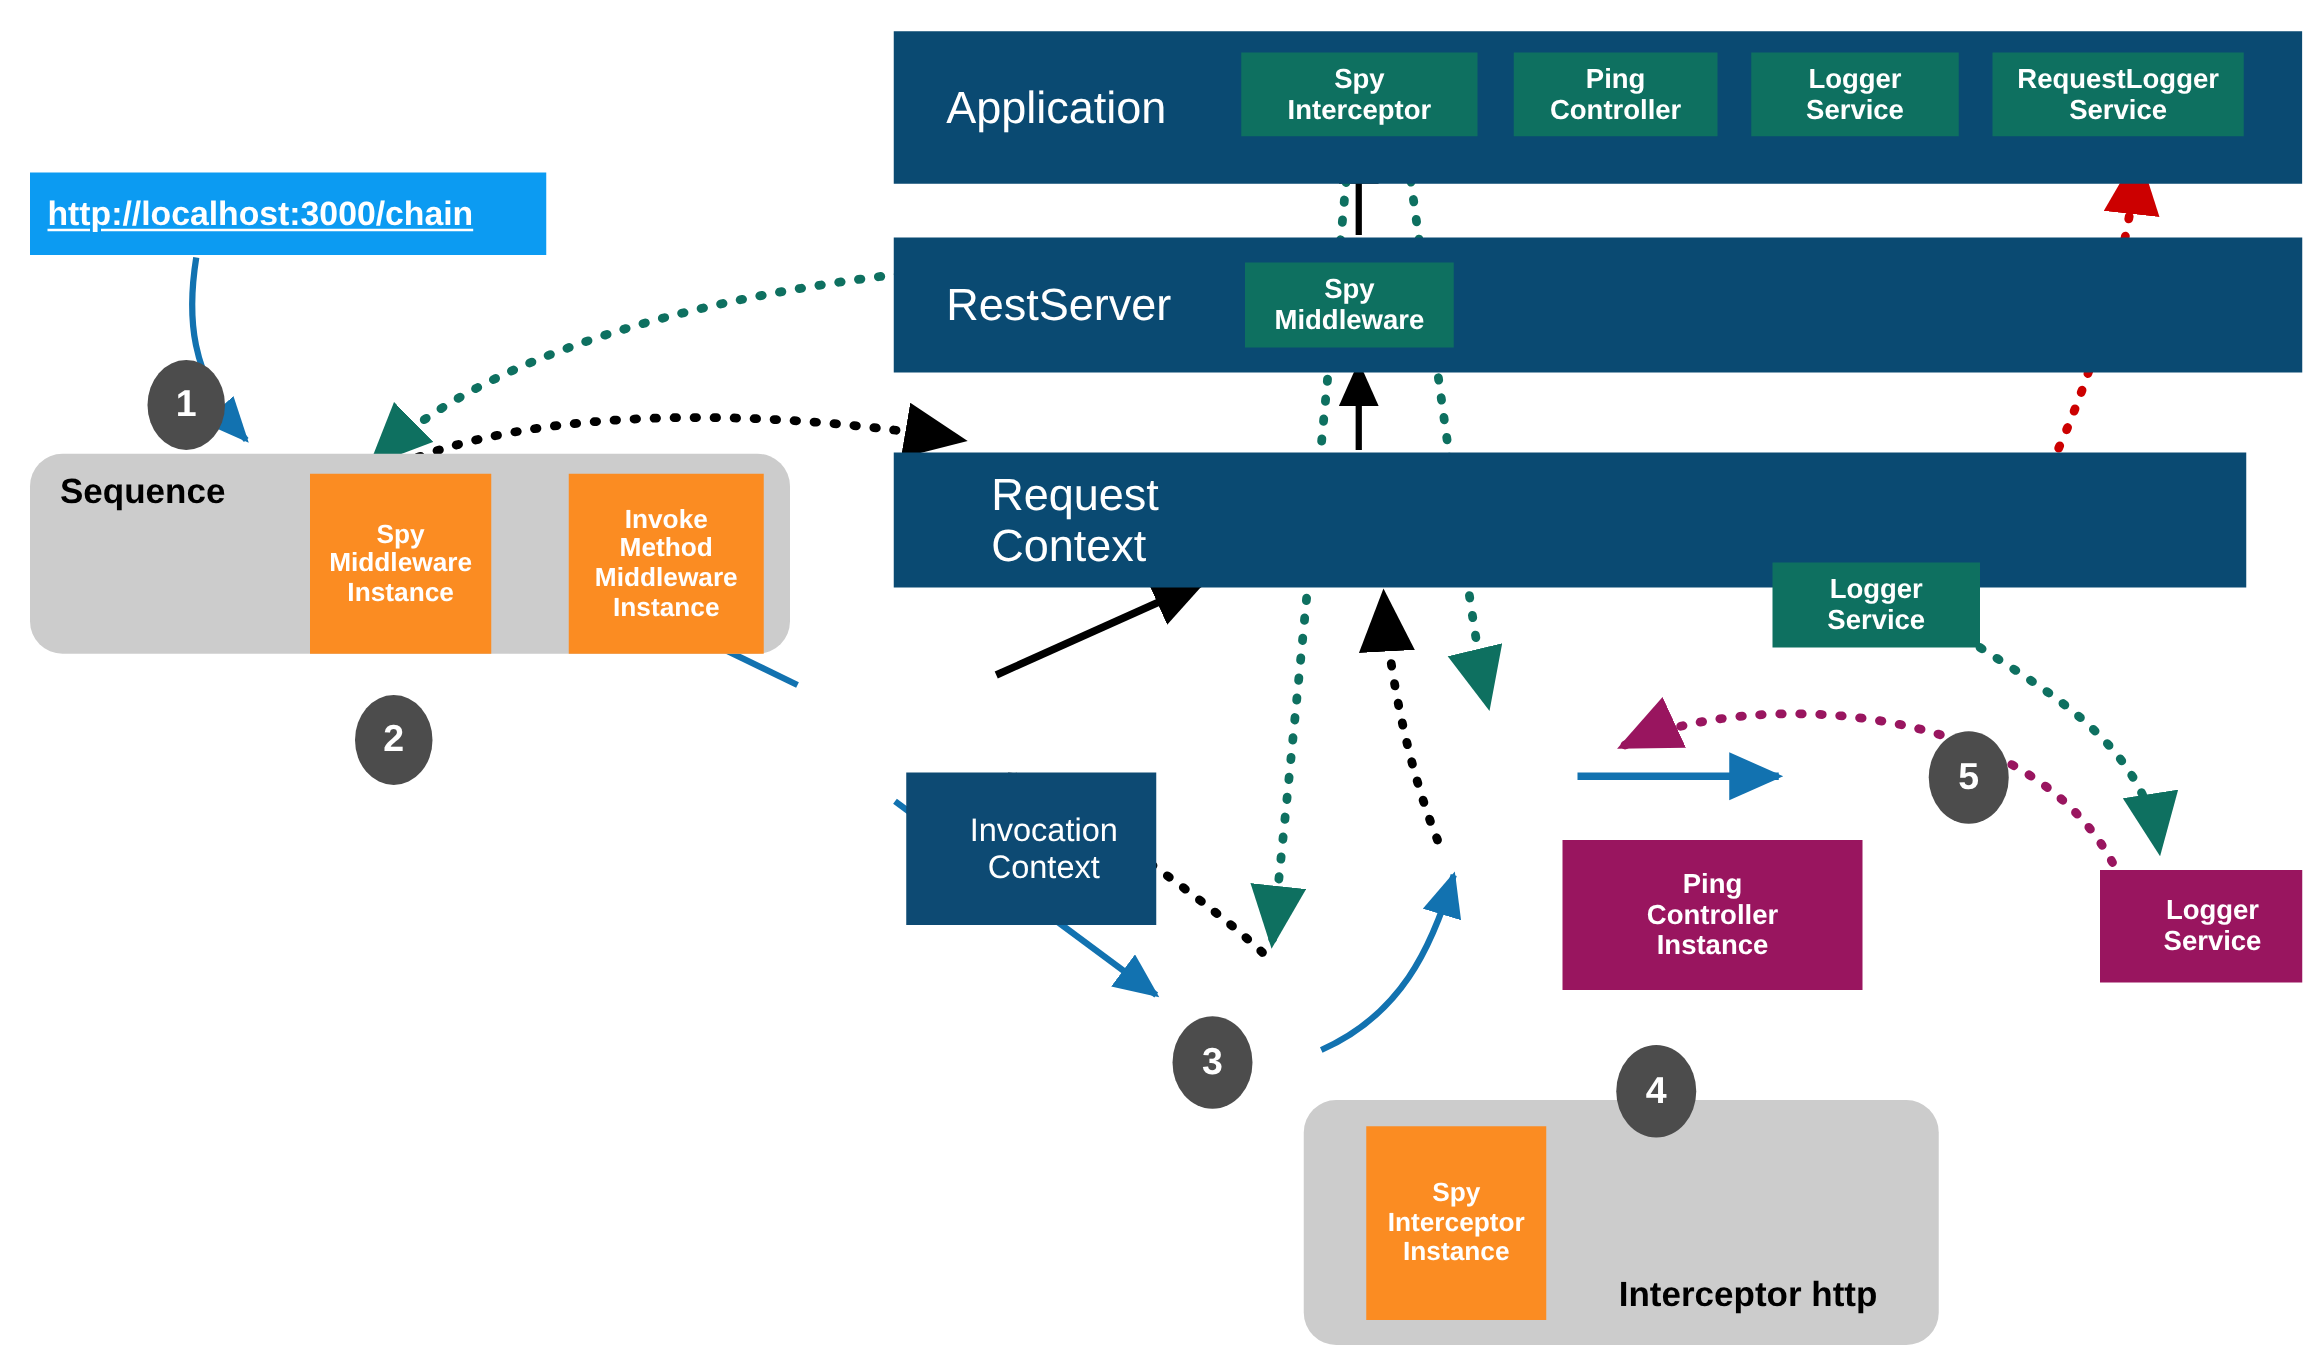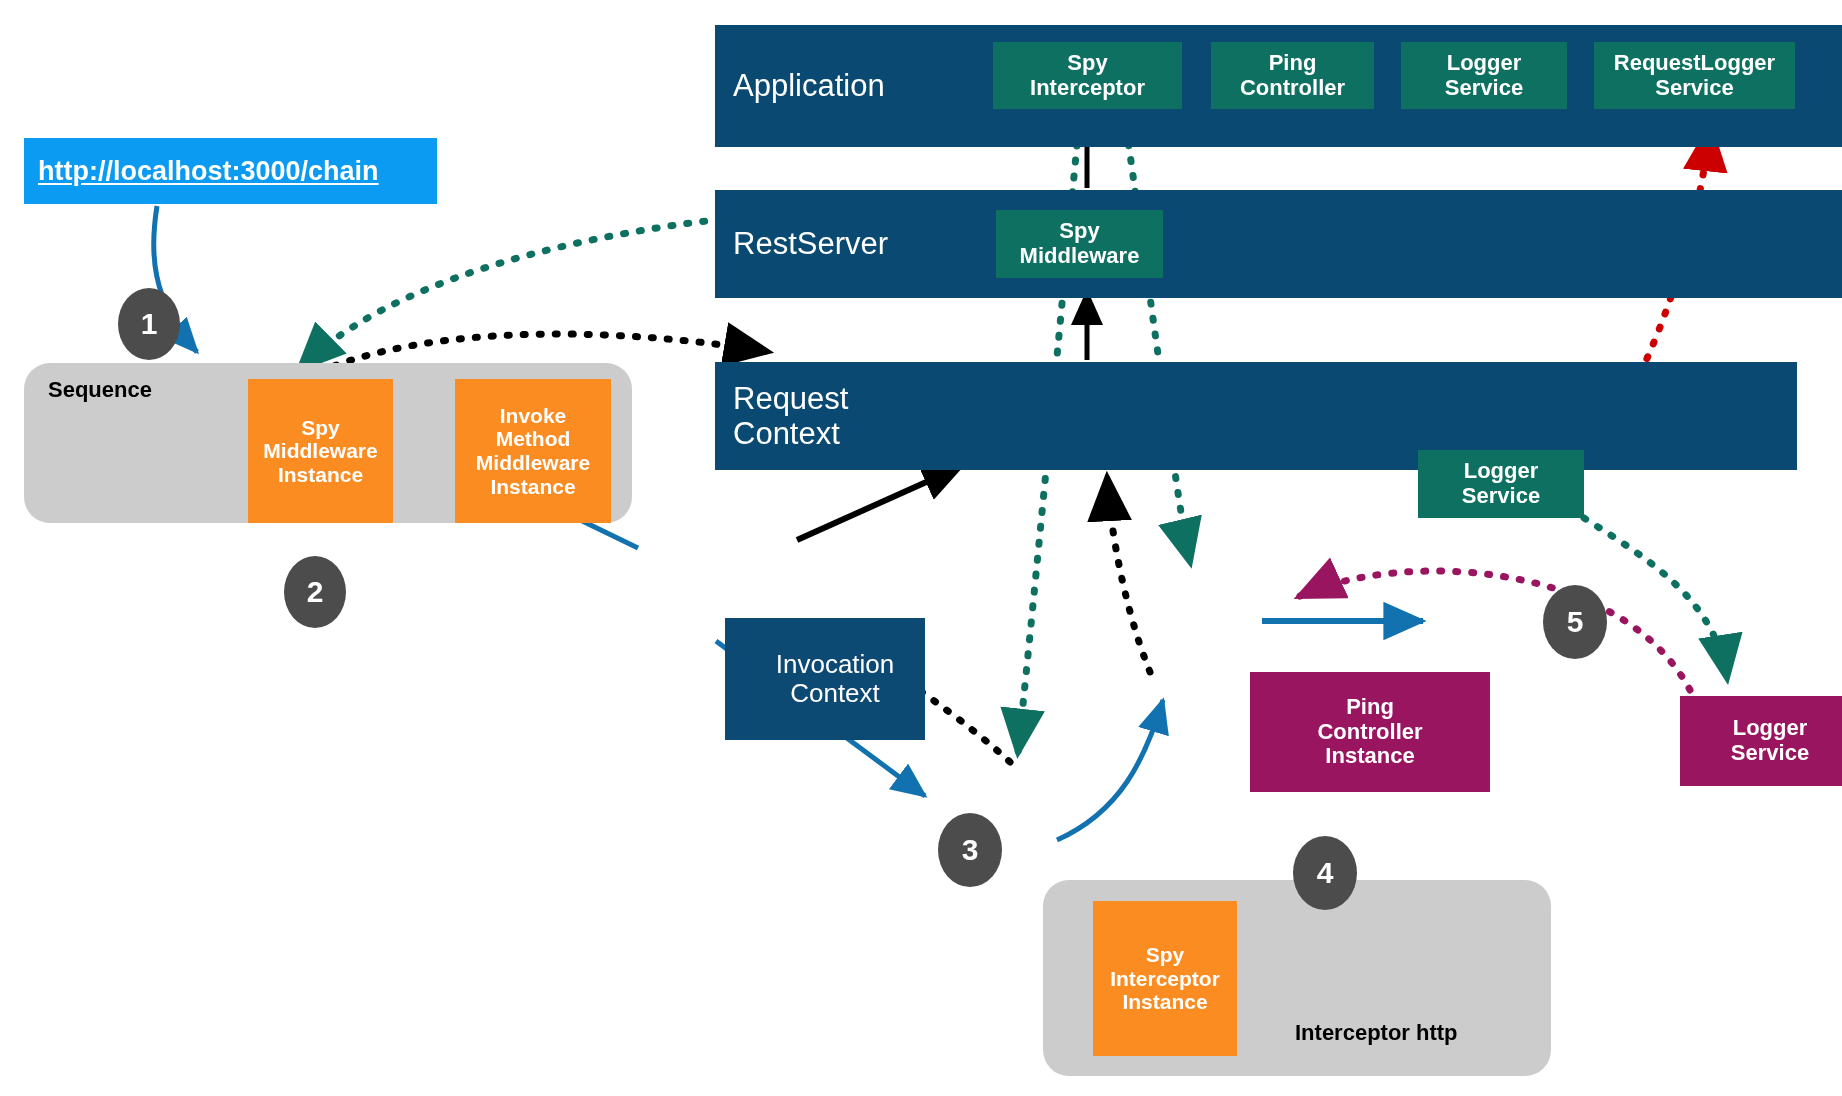--- a/index.html
+++ b/index.html
@@ -33,25 +33,26 @@
     line-height: 1.12;
   }
   .band {
     background: #0A4A72;
     justify-content: flex-start;
     align-items: center;
     color: #ffffff;
   }
   .band .band-label {
     padding-left: 18px;
-    font-size: 31px;
+    font-size: 36px;
     font-weight: 400;
     text-align: left;
     line-height: 1.14;
     white-space: pre-line;
+    margin-left: 24px;
   }
   .greenbox {
     background: #0E7060;
     font-size: 22px;
     font-weight: 700;
     white-space: pre-line;
     z-index: 4;
   }
   .orangebox {
     background: #FB8C22;
@@ -75,21 +76,21 @@
     z-index: 4;
   }
   .graygroup {
     background: #CCCCCC;
     border-radius: 26px;
     z-index: 1;
   }
   .group-label {
     position: absolute;
     color: #000000;
-    font-size: 22px;
+    font-size: 28px;
     font-weight: 700;
     z-index: 3;
     white-space: nowrap;
   }
   .urlbox {
     background: #0C9BF2;
     font-size: 27px;
     font-weight: 700;
     color: #ffffff;
     justify-content: flex-start;
@@ -175,21 +176,21 @@
   </svg>
 
   <div class="node band" style="left:715px; top:25px; width:1127px; height:122px;">
     <div class="band-label">Application</div>
   </div>
 
   <div class="node band" style="left:715px; top:190px; width:1315px; height:108px;">
     <div class="band-label">RestServer</div>
   </div>
 
-  <div class="node band" style="left:715px; top:362px; width:1082px; height:108px;">
+  <div class="node band" style="left:715px; top:362px; width:1082px; height:108px;padding-left:36px;">
     <div class="band-label">Request
 Context</div>
   </div>
 
   <div class="node greenbox" style="left:993px; top:42px; width:189px; height:67px;">
     <span>Spy
 Interceptor</span>
   </div>
   <div class="node greenbox" style="left:1211px; top:42px; width:163px; height:67px;">
     <span>Ping

